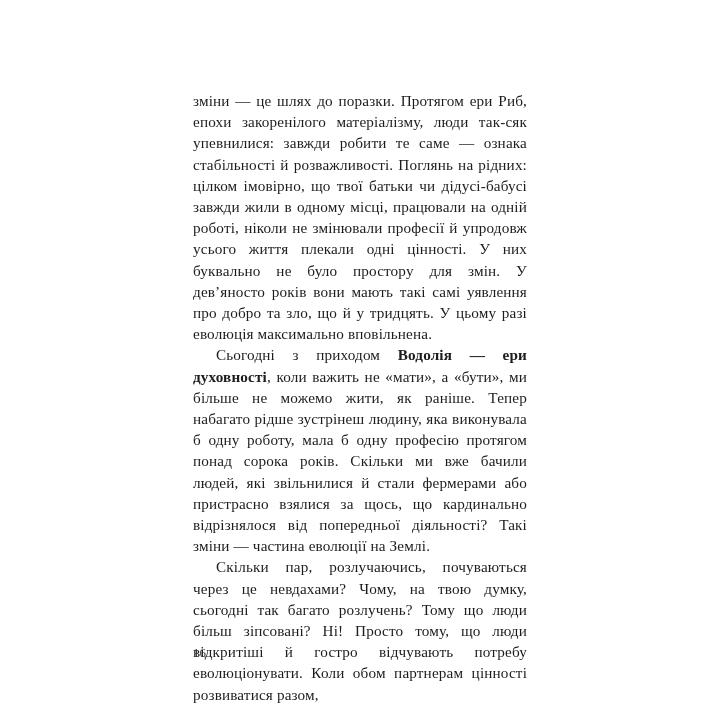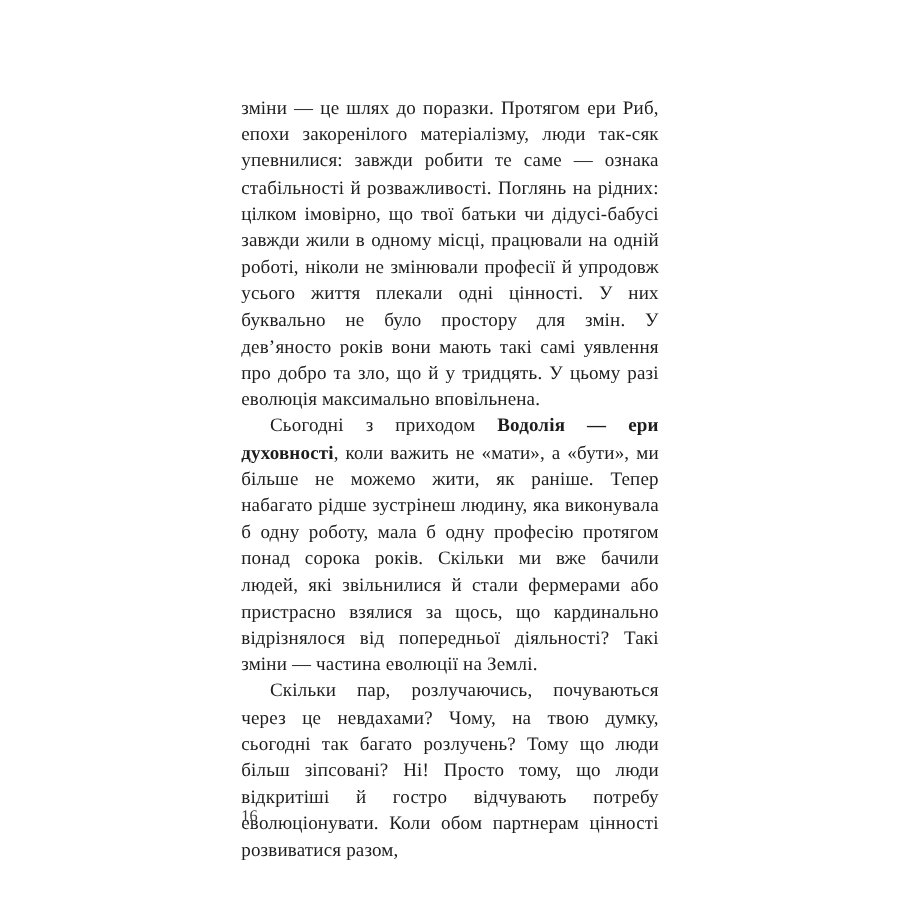--- a/index.html
+++ b/index.html
@@ -20,21 +20,21 @@
     position: relative;
     width: 720px;
     height: 720px;
     background: #ffffff;
     box-sizing: border-box;
   }
 
   .text-block {
     position: absolute;
     left: 193px;
-    top: 76px;
+    top: 90px;
     width: 334px;
   }
 
   .para {
     margin: 0;
     text-align: justify;
     text-justify: inter-word;
     font-size: 15.2px;
     line-height: 21.2px;
     color: #1c1c1c;

